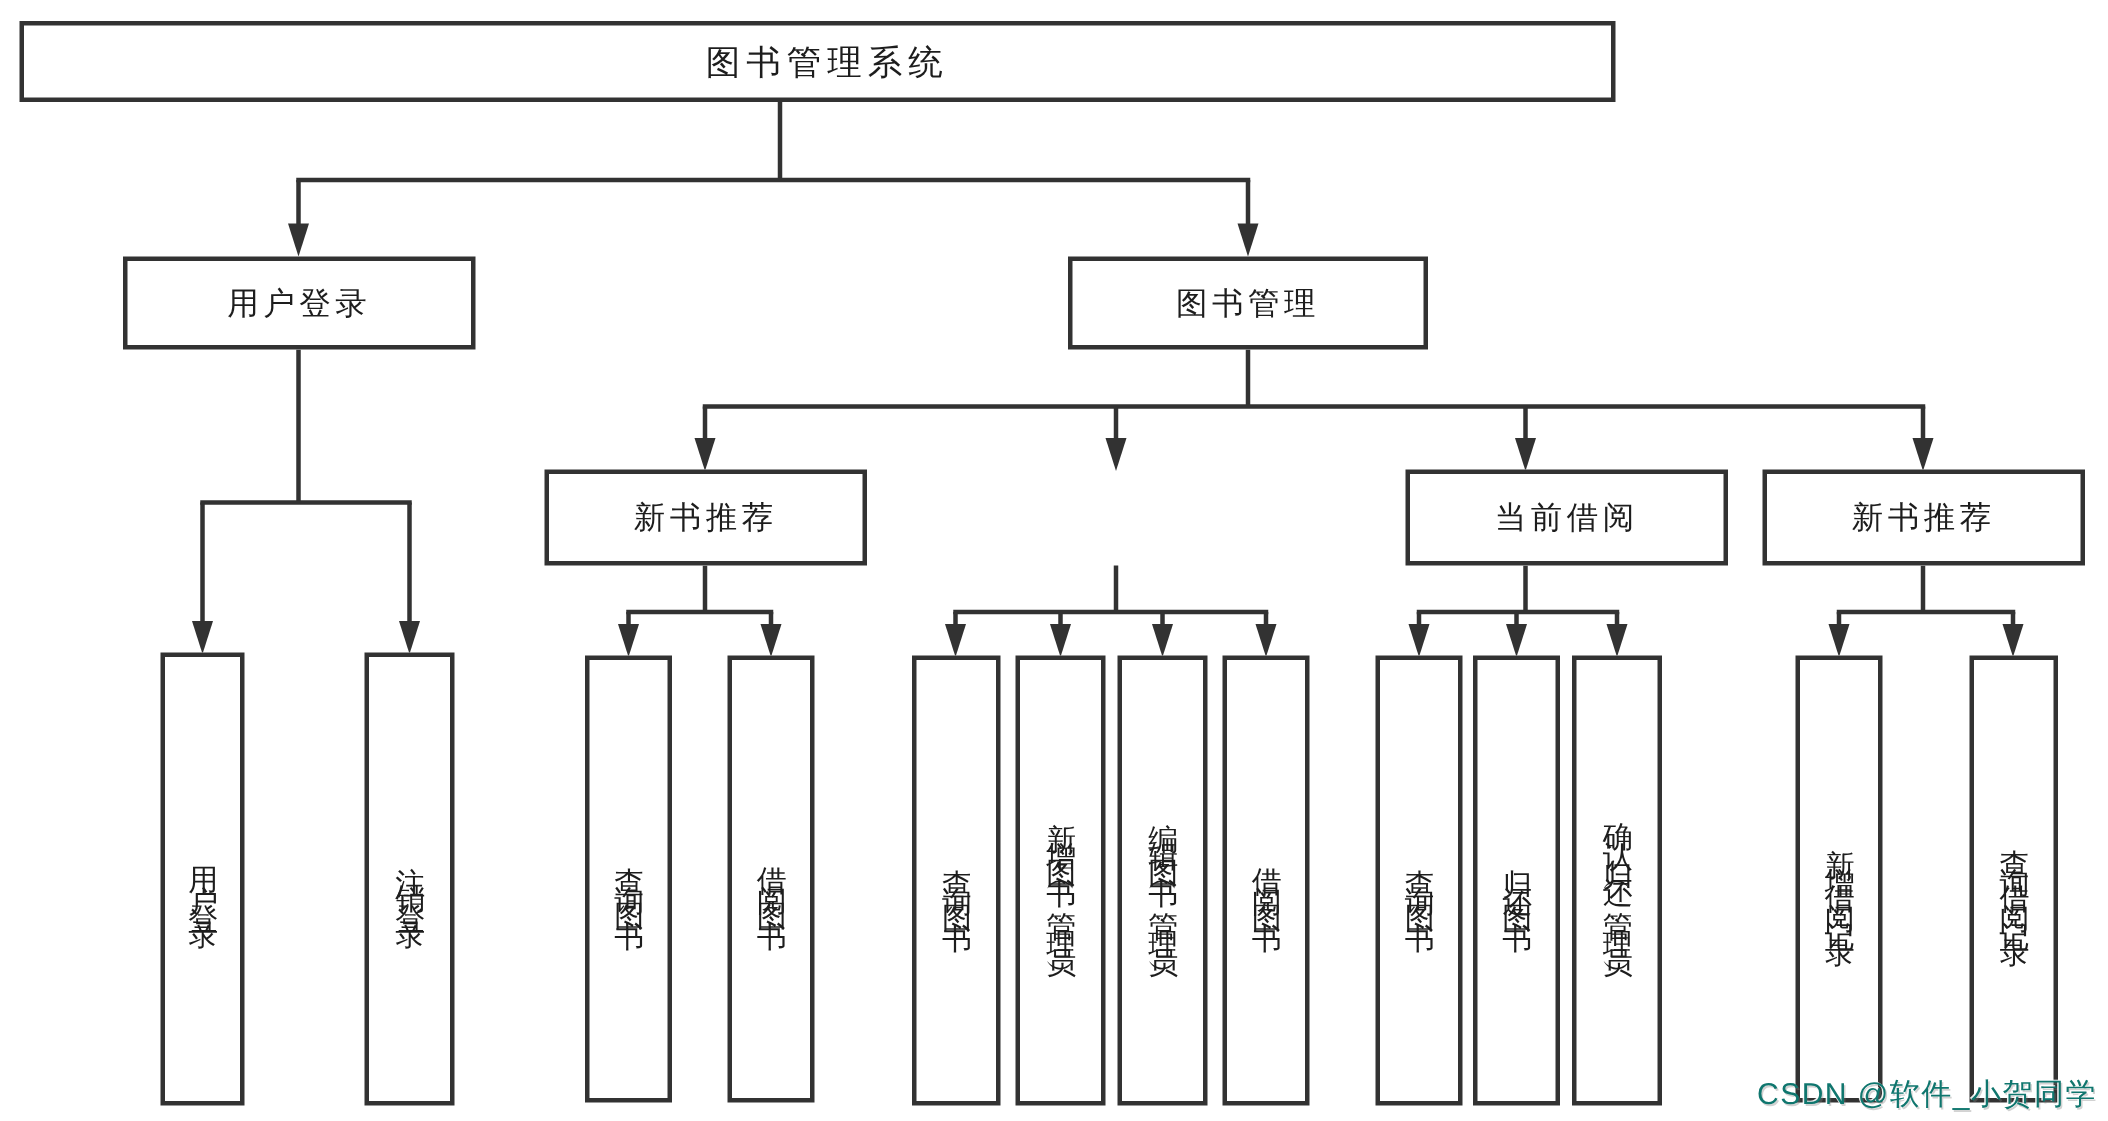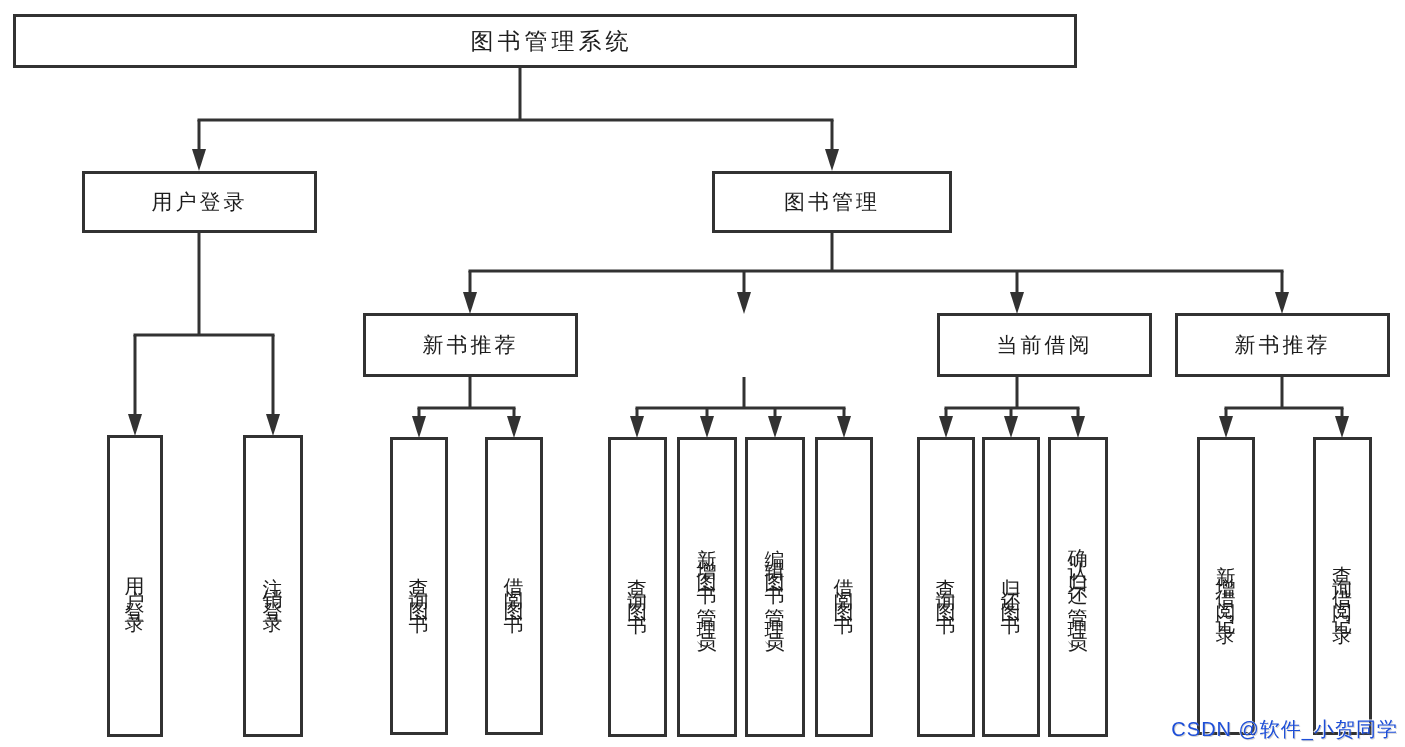--- a/index.html
+++ b/index.html
@@ -13,21 +13,21 @@
     display:flex;align-items:center;justify-content:center;color:#1d1d1d;
   }
   .h-label{font-size:21px;letter-spacing:3px;white-space:nowrap;}
   .root .h-label{font-size:23px;letter-spacing:4px;}
   .v-box span{
     writing-mode:vertical-rl;text-orientation:mixed;
     font-size:20px;letter-spacing:12px;line-height:1;white-space:nowrap;
   }
   #watermark{
     position:absolute;right:7px;bottom:4px;font-size:20px;letter-spacing:1px;
-    color:#1d4ed8;white-space:nowrap;
+    color:#0f766e;white-space:nowrap;
     text-shadow:-1px -1px 0 rgba(255,255,255,0.9), 1px 1px 0 rgba(125,125,125,0.35);
   }
 </style>
 </head>
 <body>
 
 <div id="stage">
 
   <svg id="edges" viewBox="0 0 1405 747" xmlns="http://www.w3.org/2000/svg" fill="none" stroke="#323232" stroke-width="3">
 

